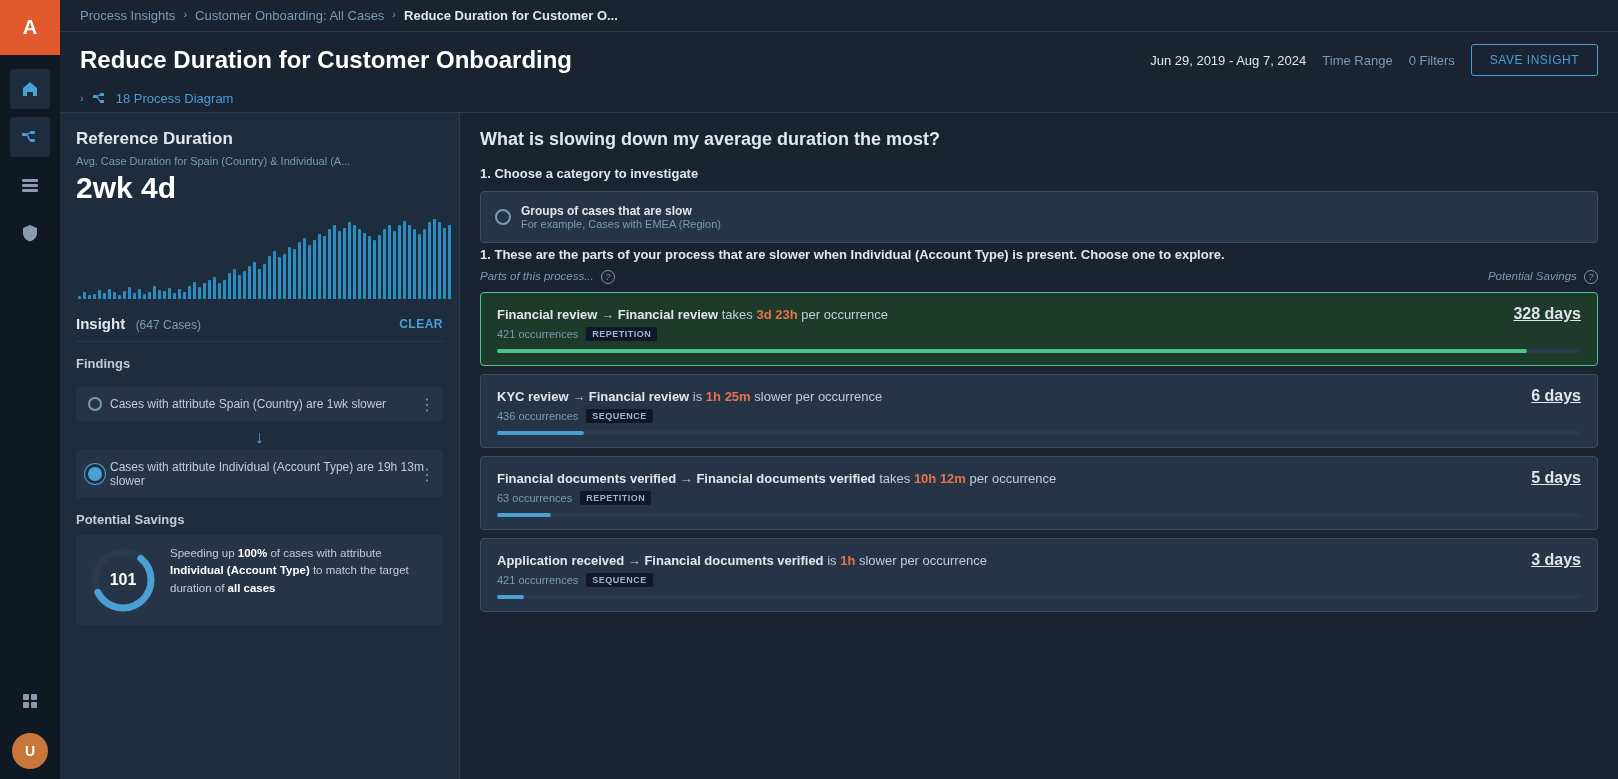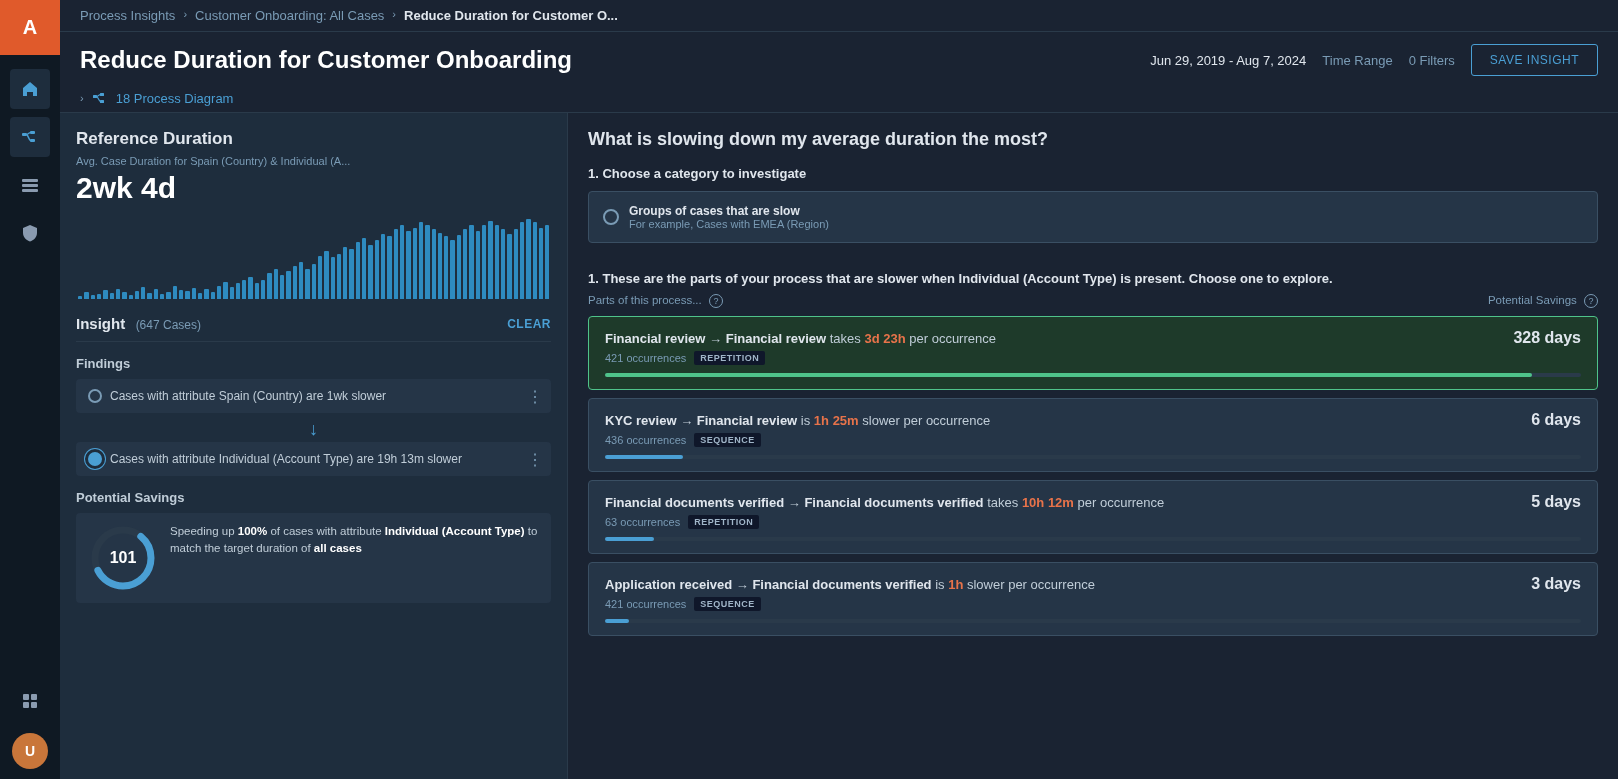--- a/index.html
+++ b/index.html
@@ -130,21 +130,21 @@
 
     
     .content-area {
       display: flex;
       flex: 1;
       overflow: hidden;
     }
 
     
     .left-panel {
-      width: 508px;
+      width: 400px;
       flex-shrink: 0;
       background: #1e2d3d;
       border-right: 1px solid #2a3a4a;
       display: flex;
       flex-direction: column;
       overflow-y: auto;
       padding: 16px;
     }
     .ref-duration-title {
       font-size: 17px;
@@ -203,21 +203,21 @@
       cursor: pointer;
       background: none;
       border: none;
       font-weight: 600;
       letter-spacing: 0.5px;
     }
     .findings-title {
       font-size: 13px;
       font-weight: 700;
       color: #c0cdd8;
-      margin-bottom: 8px;
+      margin-bottom: 16px;
       margin-top: 4px;
     }
     .finding-item {
       background: #253547;
       border-radius: 4px;
       padding: 10px 12px;
       margin-bottom: 4px;
       display: flex;
       align-items: center;
       gap: 8px;
@@ -303,21 +303,21 @@
     }
     .section-label {
       font-size: 13px;
       font-weight: 700;
       color: #e0e6ed;
       margin-bottom: 10px;
     }
     .category-options {
       display: flex;
       gap: 12px;
-      margin-bottom: 28px;
+      margin-bottom: 4px;
     }
     .category-option {
       flex: 1;
       background: #253547;
       border: 1.5px solid #3a4f63;
       border-radius: 4px;
       padding: 12px 14px;
       cursor: pointer;
       display: flex;
       align-items: center;
@@ -364,20 +364,21 @@
       font-weight: 700;
       color: #e0e6ed;
       margin-bottom: 8px;
     }
     .parts-header {
       display: flex;
       justify-content: space-between;
       font-size: 11.5px;
       color: #7a9bb5;
       margin-bottom: 8px;
+      font-style: italic;
     }
     .parts-header .help-icon {
       display: inline-flex;
       align-items: center;
       justify-content: center;
       width: 14px;
       height: 14px;
       border-radius: 50%;
       border: 1.5px solid #7a9bb5;
       font-size: 9px;
@@ -411,20 +412,21 @@
       color: #c0cdd8;
       font-weight: 400;
     }
     .process-row-title strong { color: #e0e6ed; font-weight: 700; }
     .process-row-title .time-highlight { color: #e8734a; font-weight: 700; }
     .process-row-days {
       font-size: 16px;
       font-weight: 700;
       color: #e0e6ed;
       white-space: nowrap;
+      text-decoration: underline;
     }
     .process-row-meta {
       font-size: 11px;
       color: #7a9bb5;
       display: flex;
       align-items: center;
       gap: 8px;
     }
     .badge {
       background: #0f172a;

